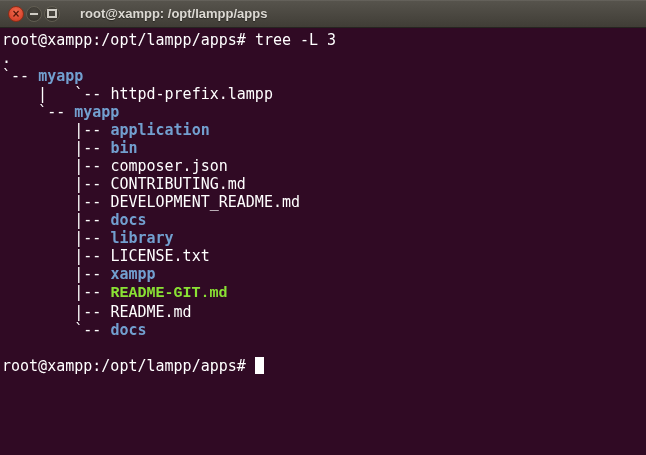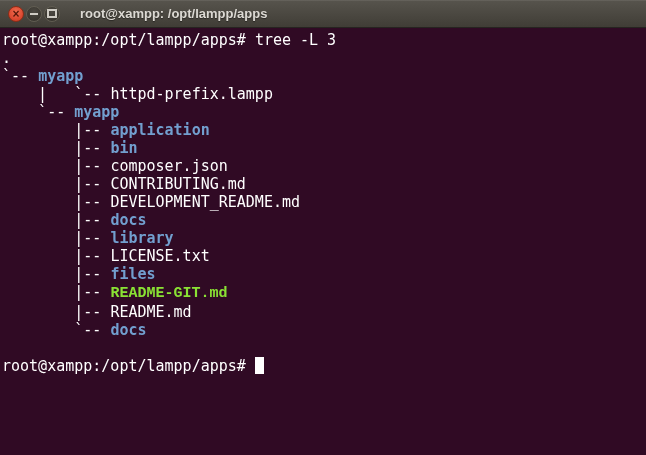--- a/index.html
+++ b/index.html
@@ -124,20 +124,20 @@
       <div class="tline"><span class="seg-fg">    |   `-- </span><span class="seg-fg">httpd-prefix.lampp</span></div>
       <div class="tline"><span class="seg-fg">    `-- </span><span class="seg-dir">myapp</span></div>
       <div class="tline"><span class="seg-fg">        |-- </span><span class="seg-dir">application</span></div>
       <div class="tline"><span class="seg-fg">        |-- </span><span class="seg-dir">bin</span></div>
       <div class="tline"><span class="seg-fg">        |-- </span><span class="seg-fg">composer.json</span></div>
       <div class="tline"><span class="seg-fg">        |-- </span><span class="seg-fg">CONTRIBUTING.md</span></div>
       <div class="tline"><span class="seg-fg">        |-- </span><span class="seg-fg">DEVELOPMENT_README.md</span></div>
       <div class="tline"><span class="seg-fg">        |-- </span><span class="seg-dir">docs</span></div>
       <div class="tline"><span class="seg-fg">        |-- </span><span class="seg-dir">library</span></div>
       <div class="tline"><span class="seg-fg">        |-- </span><span class="seg-fg">LICENSE.txt</span></div>
-      <div class="tline"><span class="seg-fg">        |-- </span><span class="seg-dir">files</span></div>
+      <div class="tline"><span class="seg-fg">        |-- </span><span class="seg-dir">xampp</span></div>
       <div class="tline"><span class="seg-fg">        |-- </span><span class="seg-exec">README-GIT.md</span></div>
       <div class="tline"><span class="seg-fg">        |-- </span><span class="seg-fg">README.md</span></div>
       <div class="tline"><span class="seg-fg">        `-- </span><span class="seg-dir">docs</span></div>
       <div class="tline"></div>
       <div class="tline"><span class="seg-fg">root@xampp:/opt/lampp/apps# </span><span class="cursor"></span></div>
     </div>
 </div>
 
 </body></html>

